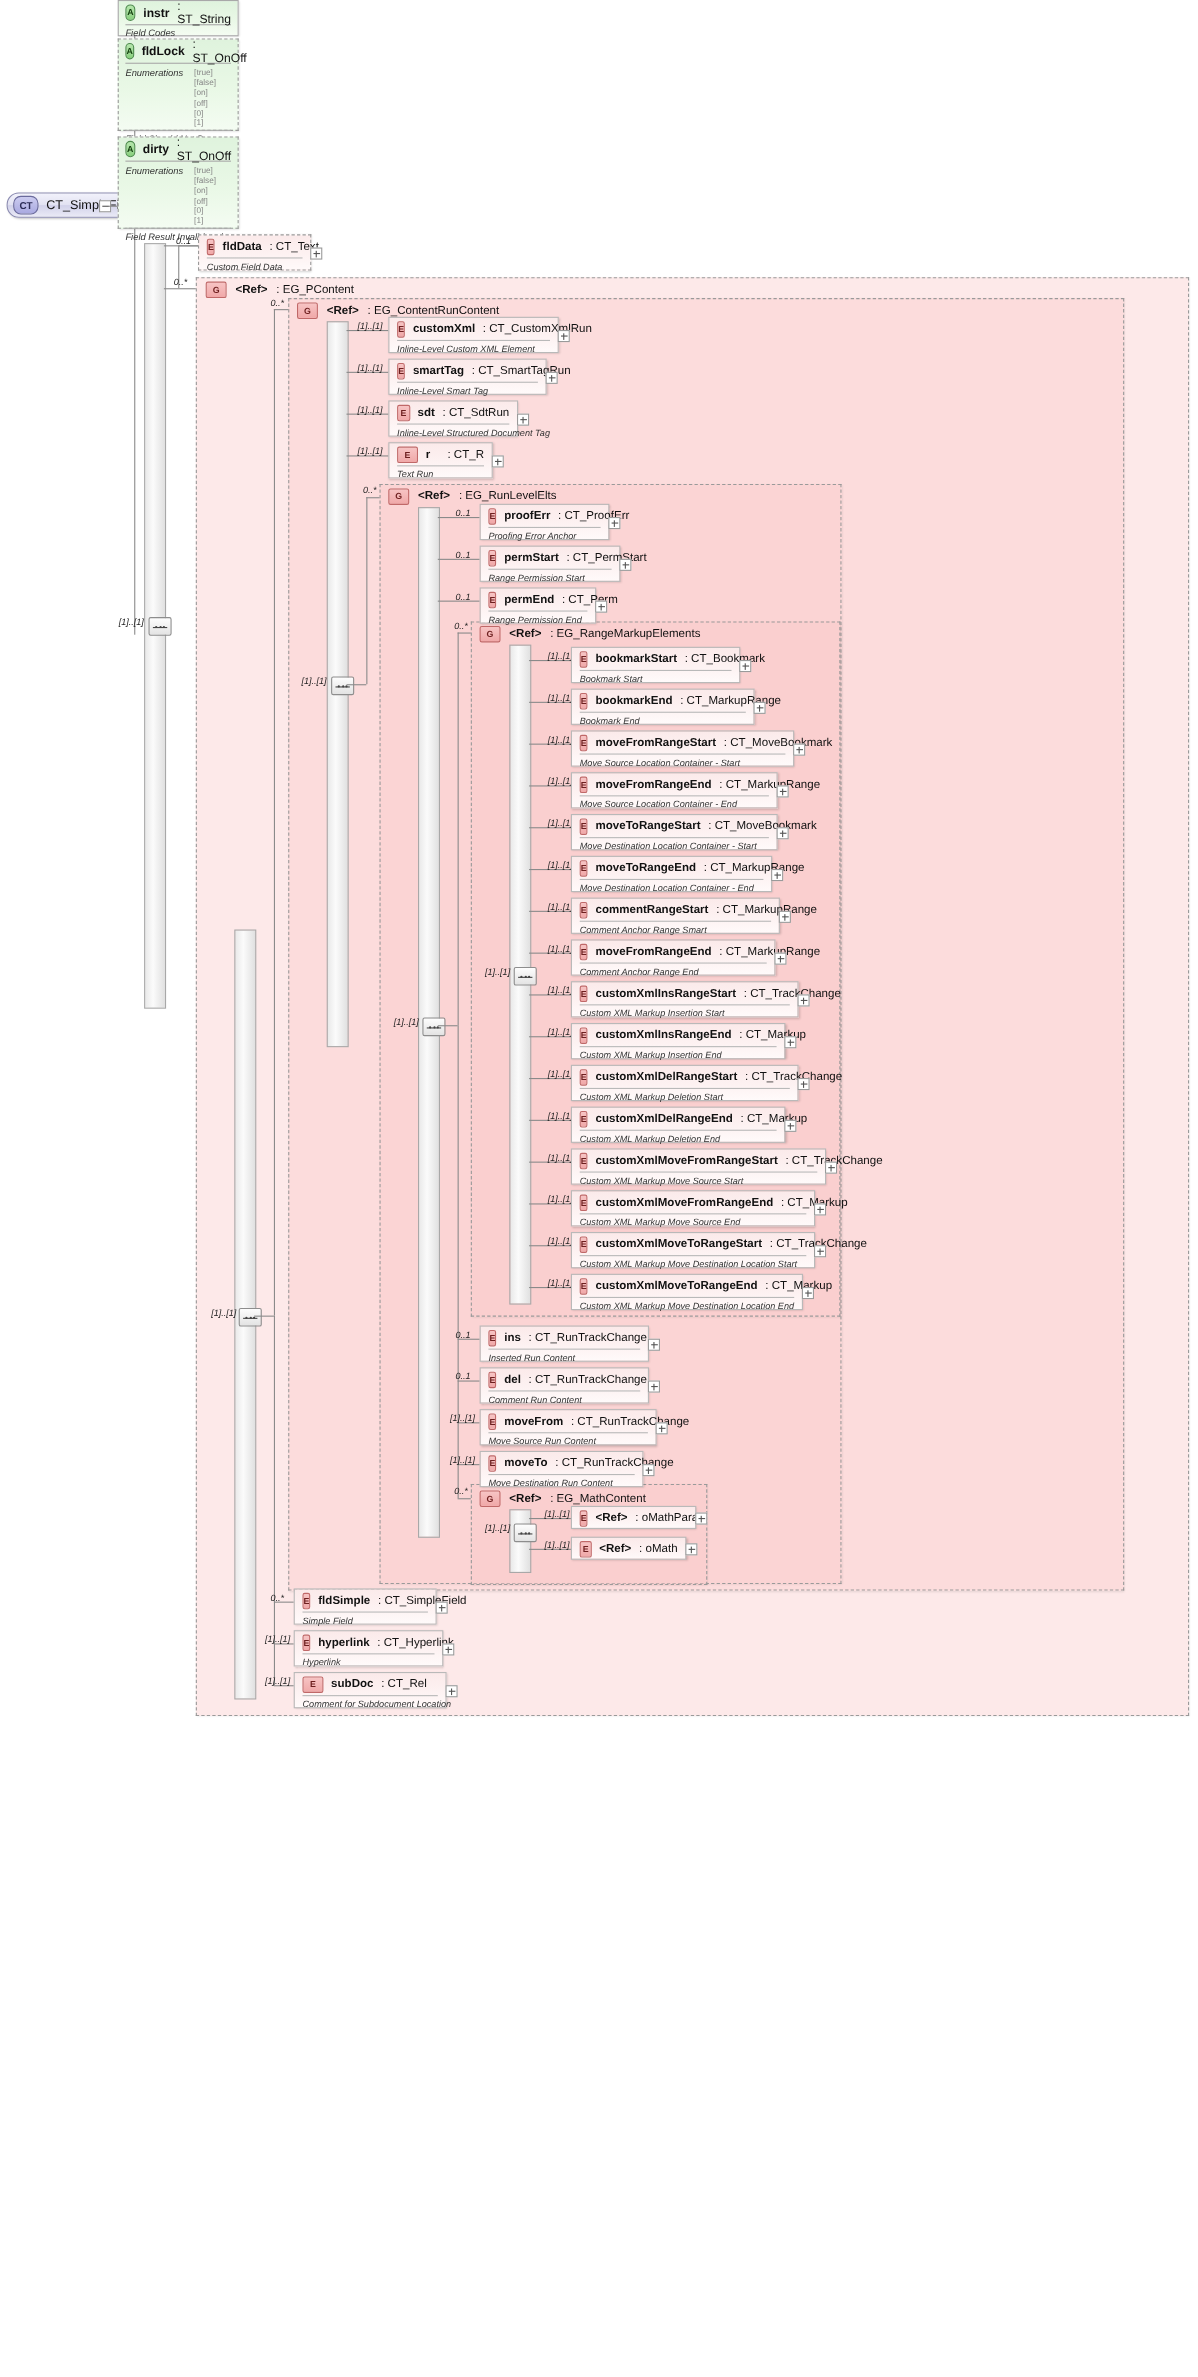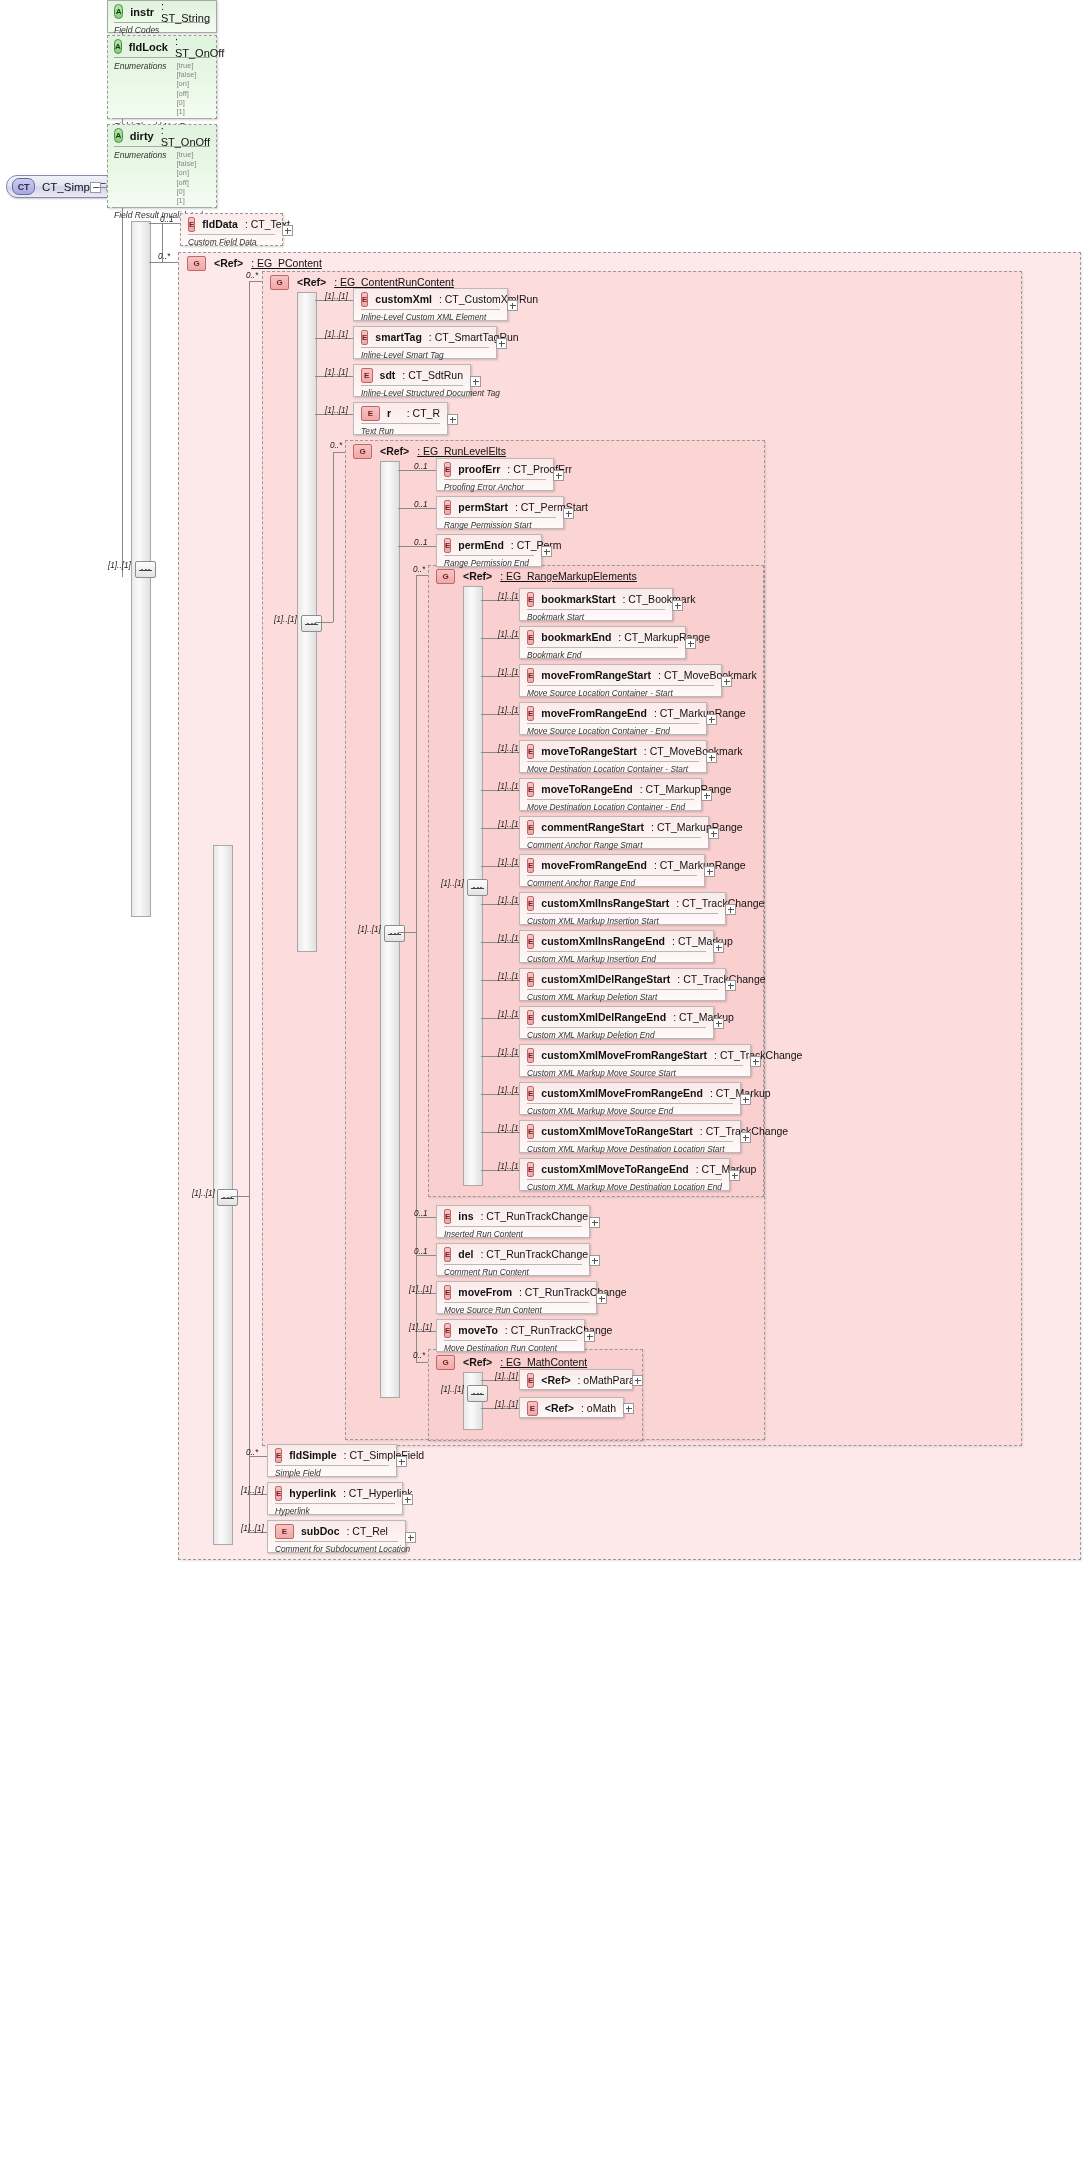--- a/index.html
+++ b/index.html
@@ -81,21 +81,21 @@
     box-shadow:1px 1px 2px rgba(0,0,0,.10);
   }
   .grp-head{display:flex;align-items:center;gap:8px;padding:3px 7px;height:20px;box-sizing:border-box;}
   .g-badge{
     display:inline-flex;align-items:center;justify-content:center;
     width:17px;height:13px;border:1px solid #c06868;border-radius:2px;
     background:linear-gradient(to bottom,#f7c4c4,#f0a8a8);
     font-size:8px;font-weight:bold;color:#6d1f1f;
   }
   .g-ref{font-size:10.5px;font-weight:bold;color:#111;}
-  .g-type{font-size:10.5px;color:#111;white-space:nowrap;text-decoration:underline;}
+  .g-type{font-size:10.5px;color:#111;white-space:nowrap;}
 
   
   .card{
     position:absolute;font-size:8.2px;font-style:italic;color:#222;white-space:nowrap;
   }
 
   
   .ln{position:absolute;background:#8a8a8a;}
   .ln.h{height:1px;}
   .ln.v{width:1px;}

